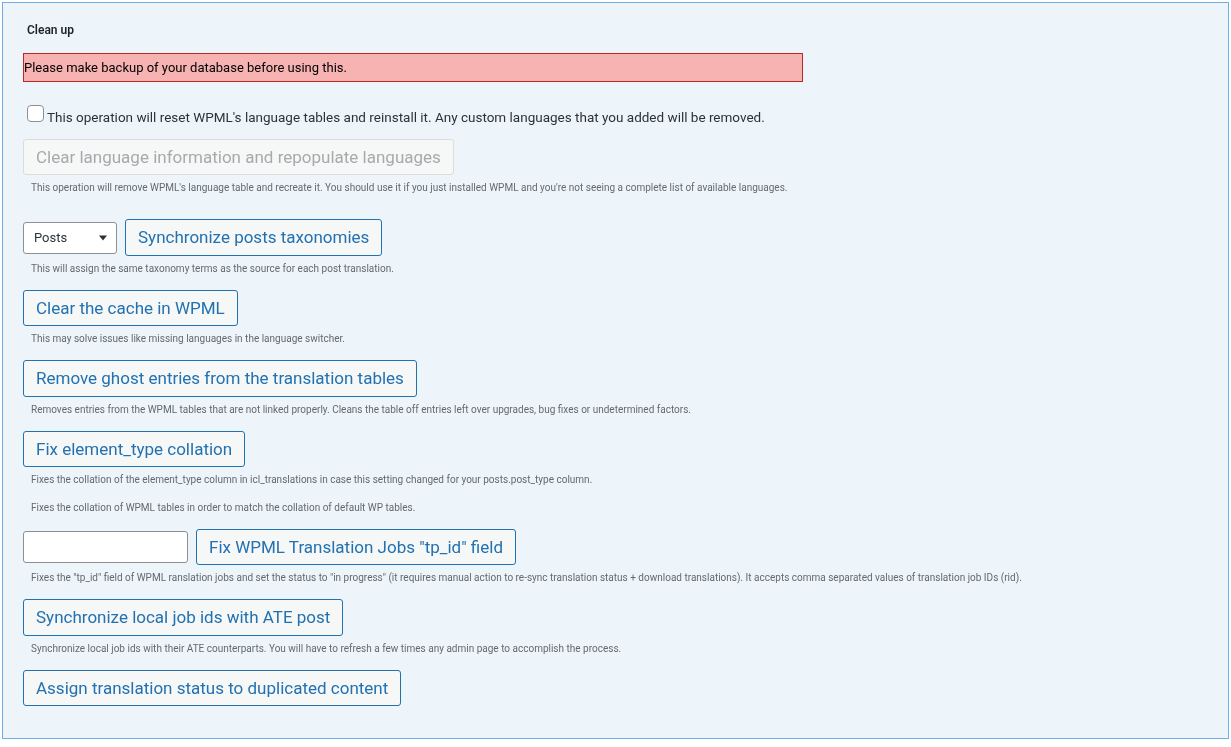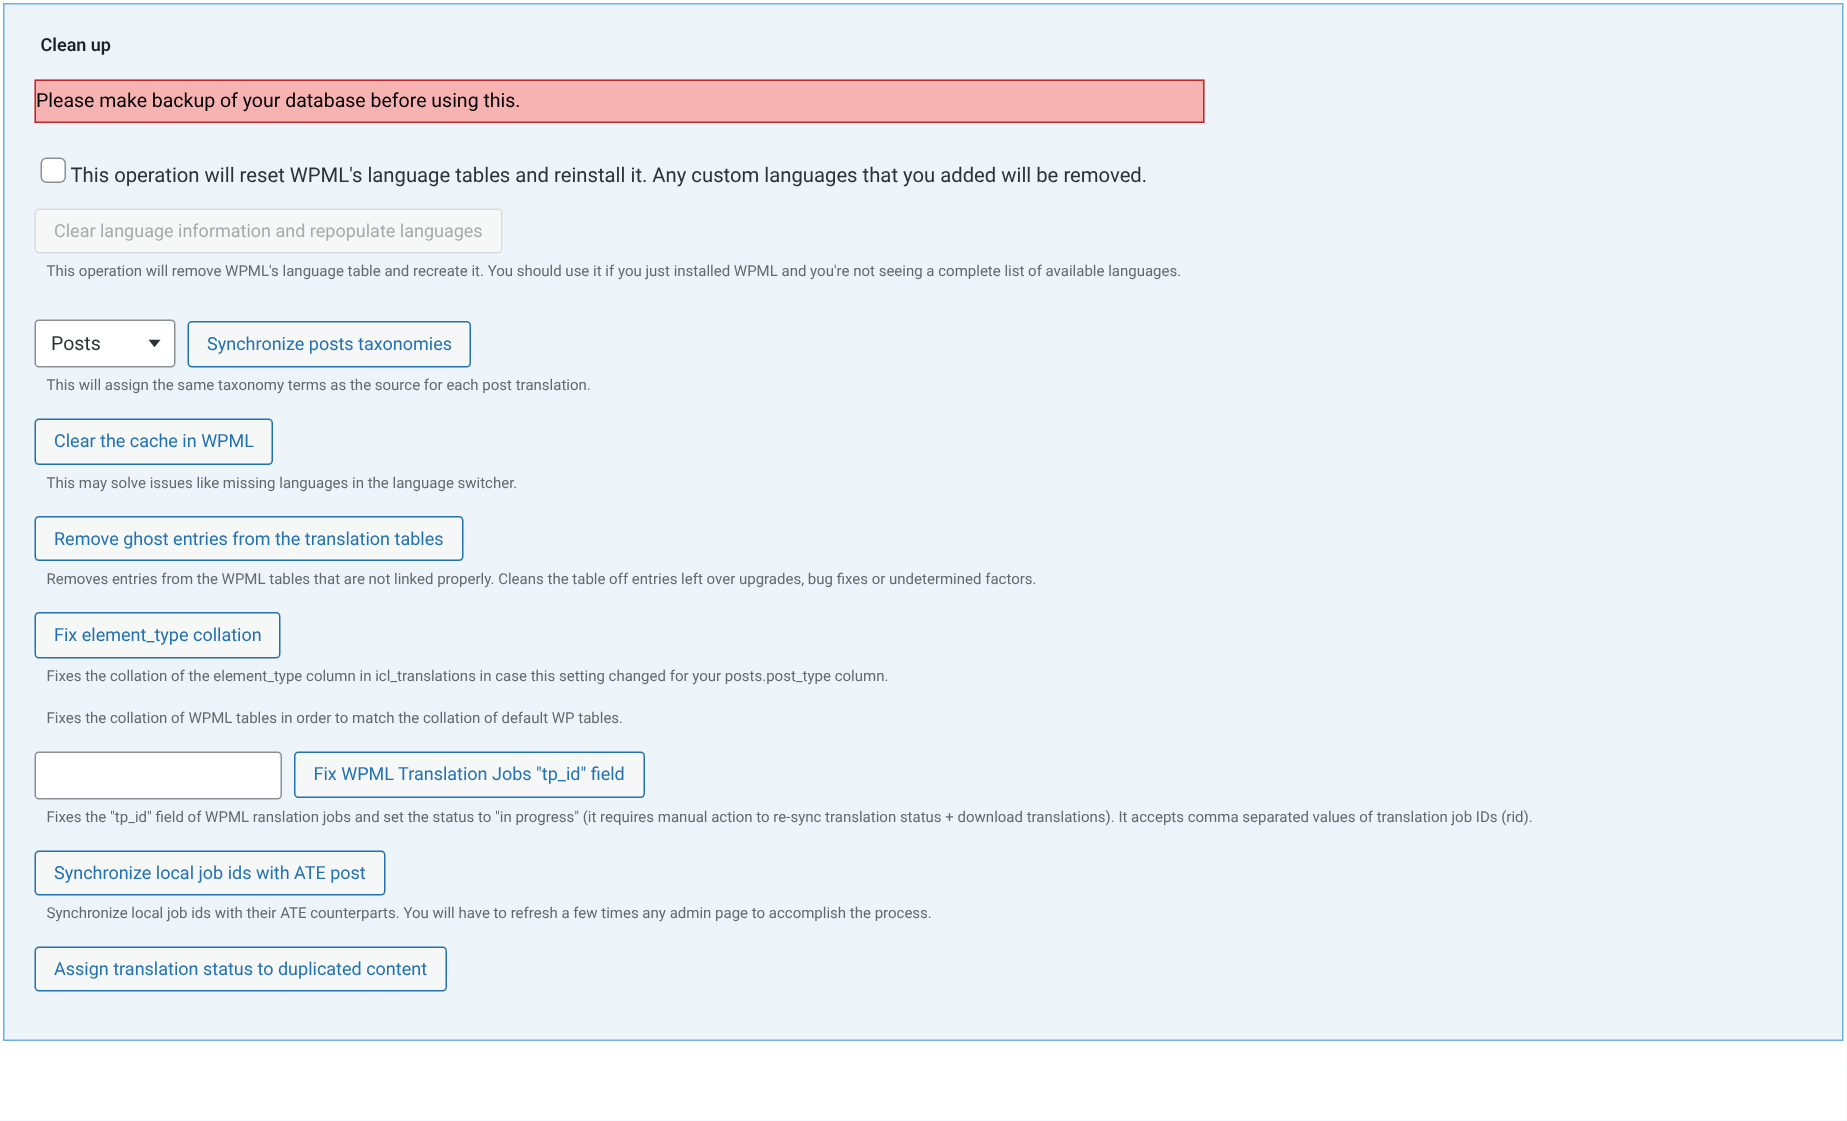--- a/index.html
+++ b/index.html
@@ -48,21 +48,21 @@
     appearance: none;
     -webkit-appearance: none;
     background: #fff;
     cursor: pointer;
   }
   .btn {
     display: inline-block;
     background: #f6f7f7;
     border: 1px solid #2271b1;
     color: #2271b1;
-    font-size: 12px;
+    font-size: 17px;
     line-height: 1.2;
     padding: 7px 12px;
     border-radius: 3px;
     cursor: pointer;
     font-family: inherit;
     white-space: nowrap;
   }
   .btn.disabled {
     color: #a7aaad;
     border-color: #dcdcde;

